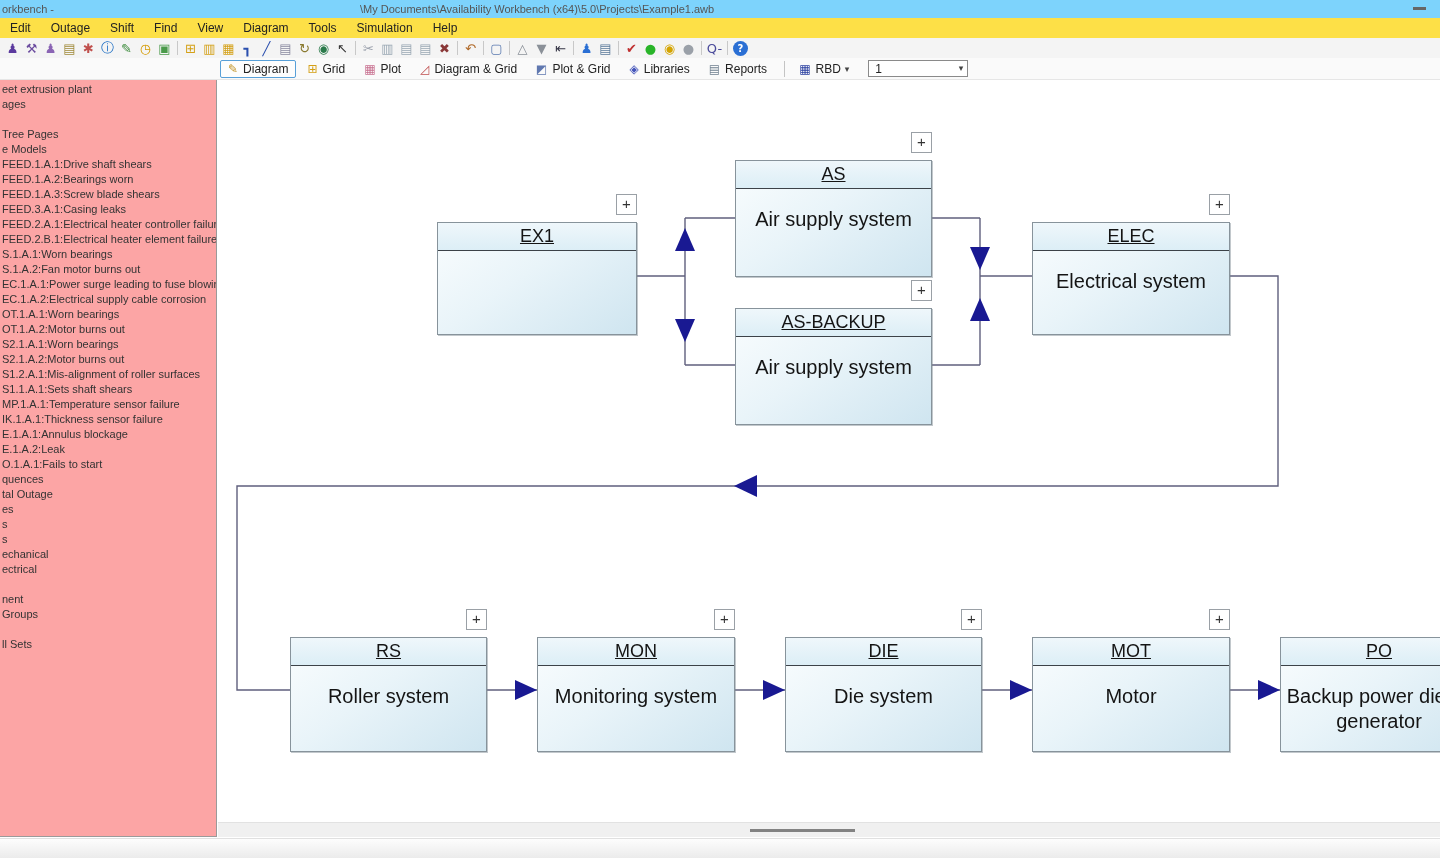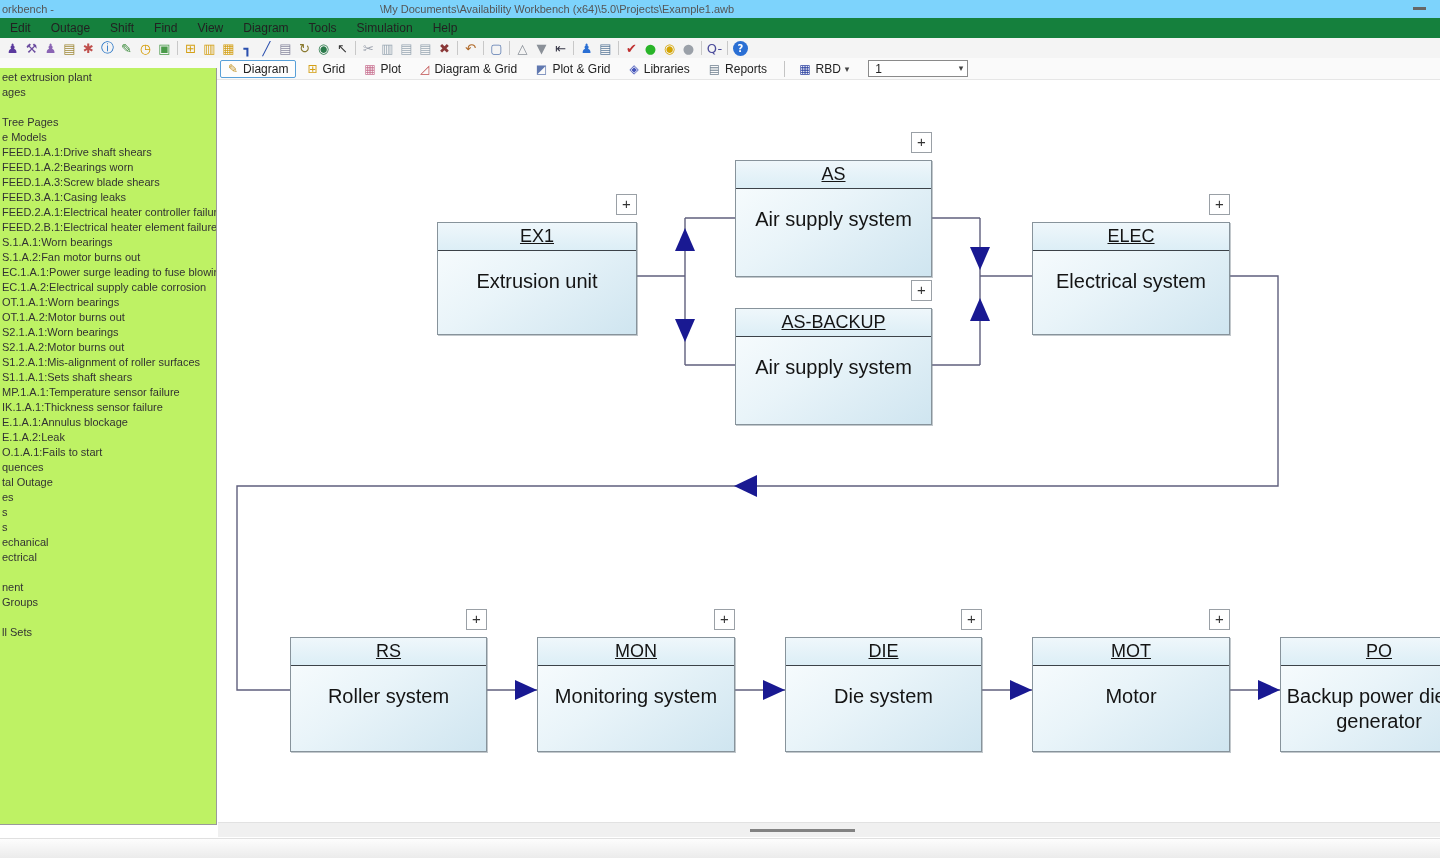--- a/index.html
+++ b/index.html
@@ -1,41 +1,41 @@
 <!DOCTYPE html>
 <html><head>
 <meta charset="utf-8">
 <style>
   html,body{margin:0;padding:0;}
   body{width:1440px;height:858px;overflow:hidden;position:relative;background:#fff;
        font-family:"Liberation Sans",sans-serif;color:#222;}
   
   .titlebar{position:absolute;left:0;top:0;width:1440px;height:18px;background:#7dd3fc;font-size:11px;color:#555;}
   .titlebar .tl{position:absolute;left:2px;top:3px;}
-  .titlebar .tp{position:absolute;left:380px;top:3px;}
+  .titlebar .tp{position:absolute;left:360px;top:3px;}
   .min-btn{position:absolute;right:14px;top:7px;width:13px;height:3px;background:#666;}
-  .menubar{position:absolute;left:0;top:18px;width:1440px;height:20px;background:#15803d;display:flex;align-items:center;}
+  .menubar{position:absolute;left:0;top:18px;width:1440px;height:20px;background:#fde047;display:flex;align-items:center;}
   .menu-item{font-size:12px;color:#222;padding:0 10px;line-height:20px;cursor:default;}
   .toolbar{position:absolute;left:0;top:38px;width:1440px;height:20px;background:#f4f4f4;display:flex;align-items:center;padding-left:3px;box-sizing:border-box;}
   .tb-icon{width:19px;height:18px;display:flex;align-items:center;justify-content:center;
            font-family:"DejaVu Sans",sans-serif;font-size:13px;flex:0 0 auto;cursor:default;}
   .tb-icon.round{width:15px;height:15px;border-radius:50%;margin:0 2px;font-size:10px;font-weight:bold;}
   .tb-sep{width:1px;height:14px;background:#c8c8c8;margin:0 3px;flex:0 0 auto;}
   .tabbar{position:absolute;left:0;top:58px;width:1440px;height:22px;background:#fafafa;border-bottom:1px solid #e6e6e6;
           display:flex;align-items:center;box-sizing:border-box;padding-left:220px;}
   .tab{display:flex;align-items:center;font-size:12px;color:#222;padding:1px 7px;margin-right:3px;border:1px solid transparent;cursor:default;white-space:nowrap;}
   .tab.selected{border:1px solid #58a0d8;background:#fdfdfd;border-radius:2px;}
   .tab .tico{font-family:"DejaVu Sans",sans-serif;font-size:12px;margin-right:5px;}
   .tab .caret{margin-left:4px;font-size:9px;color:#444;}
   .tab-sep{width:1px;height:16px;background:#c4c4c4;margin:0 6px;}
   .page-combo{width:100px;height:17px;border:1px solid #8a8a8a;background:#fff;display:flex;align-items:center;
               font-size:12px;padding-left:6px;box-sizing:border-box;margin-left:8px;position:relative;}
   .page-combo .caret{position:absolute;right:4px;top:2px;font-size:9px;color:#444;}
   
-  .tree{position:absolute;left:0;top:68px;width:217px;height:757px;background:#bef264;
+  .tree{position:absolute;left:0;top:80px;width:217px;height:757px;background:#fca5a5;
         border-right:1px solid #9a9a9a;border-bottom:1px solid #9a9a9a;box-sizing:border-box;
         padding-top:2px;overflow:hidden;}
   .tree-item{font-size:11px;color:#333;line-height:15px;height:15px;white-space:nowrap;padding-left:2px;cursor:default;}
   
   .diagram{position:absolute;left:218px;top:80px;width:1222px;height:742px;background:#fff;overflow:hidden;}
   .wires{position:absolute;left:0;top:0;pointer-events:none;}
   .block{position:absolute;border:1px solid #87939b;box-shadow:1px 1px 0 rgba(120,132,142,.45);
          background:linear-gradient(145deg,#fafdfe 0%,#e9f4f9 45%,#cfe5f0 100%);box-sizing:border-box;}
   .block-header{height:27px;border-bottom:1px solid #3c4248;display:flex;align-items:center;justify-content:center;
                 font-size:18px;color:#141414;background:linear-gradient(180deg,#eff7fb,#dceef6);text-decoration:underline;}
@@ -238,21 +238,20 @@
         <div class="block-sub">Air supply system</div>
         <div class="plus-btn">+</div>
       </div>
       <div class="block" style="left: 517px; top: 228px; width: 197px; height: 117px;">
         <div class="block-header">AS-BACKUP</div>
         <div class="block-sub">Air supply system</div>
         <div class="plus-btn">+</div>
       </div>
       <div class="block" style="left: 219px; top: 142px; width: 200px; height: 113px;">
         <div class="block-header">EX1</div>
-        <div class="block-sub">Extrusion unit</div>
         <div class="plus-btn">+</div>
       </div>
       <div class="block" style="left: 814px; top: 142px; width: 198px; height: 113px;">
         <div class="block-header">ELEC</div>
         <div class="block-sub">Electrical system</div>
         <div class="plus-btn">+</div>
       </div>
       <div class="block" style="left: 72px; top: 557px; width: 197px; height: 115px;">
         <div class="block-header">RS</div>
         <div class="block-sub">Roller system</div>

